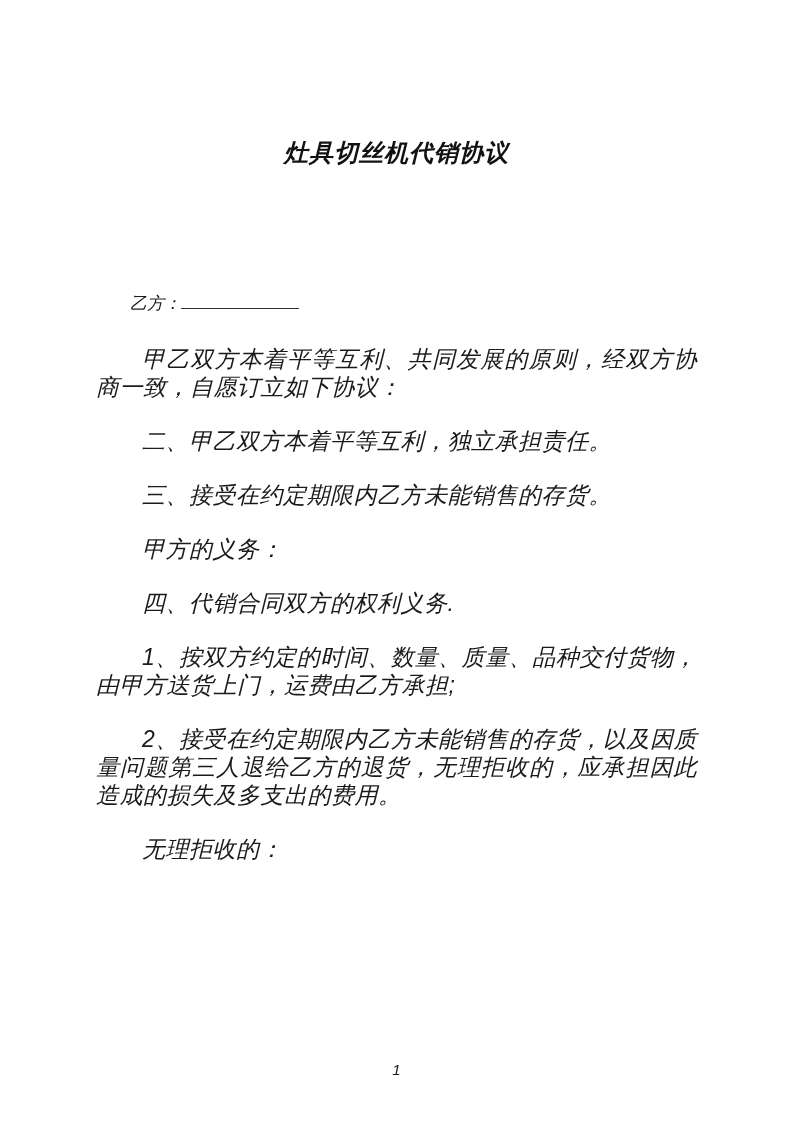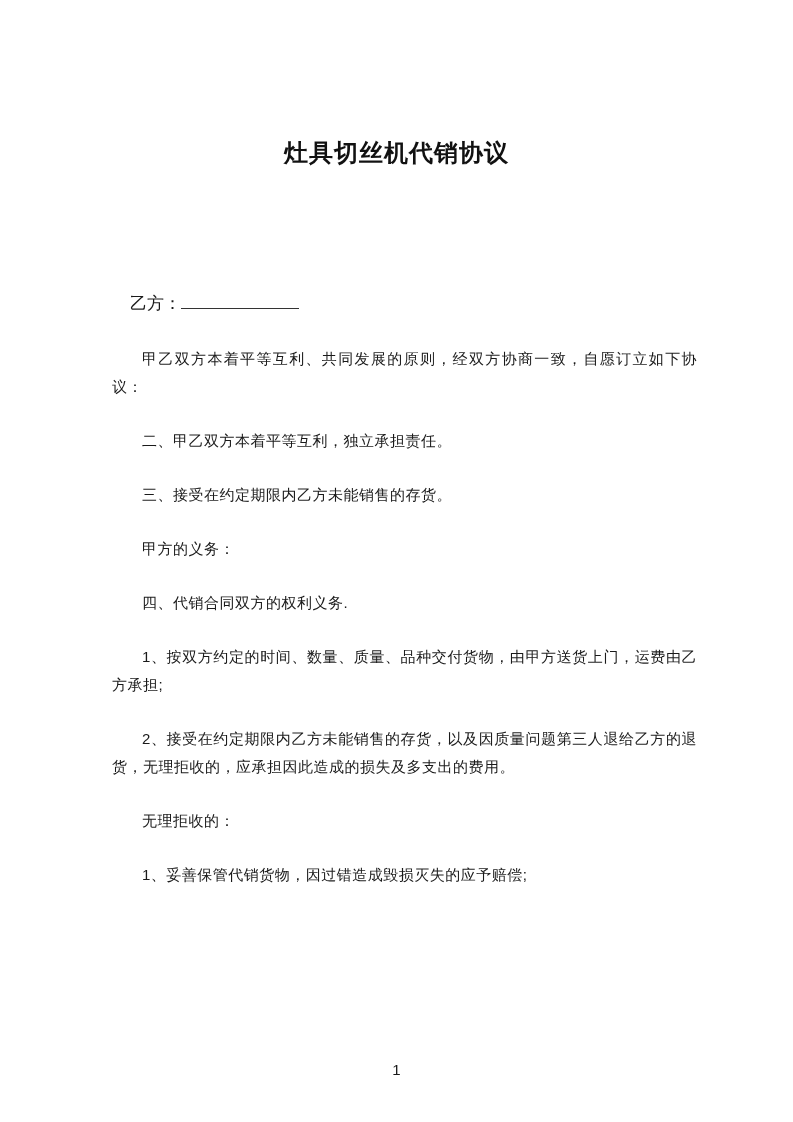--- a/index.html
+++ b/index.html
@@ -1,15 +1,15 @@
 <!DOCTYPE html>
 <html><head>
 <meta charset="utf-8">
 <style>
-  * { margin: 0; padding: 0; box-sizing: border-box; }
+  * { margin: 0; padding: 0; box-sizing: border-box; font-style: italic; }
   html, body {
     background: #ffffff;
     font-family: "Liberation Sans", "DejaVu Sans", sans-serif;
   }
   .page {
     position: relative;
     width: 793px;
     height: 1122px;
     margin: 0 auto;
     background: #ffffff;
@@ -38,28 +38,27 @@
     width: 118px;
     height: 14px;
     border-bottom: 1px solid #333;
     vertical-align: baseline;
     text-indent: 0;
   }
   .body-text {
     margin-top: 22px;
   }
   .para {
-    font-size: 15px;
+    font-size: 23px;
     line-height: 28px;
     letter-spacing: 0.5px;
     margin-bottom: 26px;
     text-indent: 2em;
     text-align: justify;
     color: #1a1a1a;
-    margin-left: 16px;
   }
   .page-number {
     position: absolute;
     bottom: 44px;
     left: 0;
     width: 100%;
     text-align: center;
     font-size: 15px;
     color: #1a1a1a;
   }
@@ -78,18 +77,17 @@
 
   <div class="body-text">
     <p class="para">甲乙双方本着平等互利、共同发展的原则，经双方协商一致，自愿订立如下协议：</p>
     <p class="para">二、甲乙双方本着平等互利，独立承担责任。</p>
     <p class="para">三、接受在约定期限内乙方未能销售的存货。</p>
     <p class="para">甲方的义务：</p>
     <p class="para">四、代销合同双方的权利义务.</p>
     <p class="para">1、按双方约定的时间、数量、质量、品种交付货物，由甲方送货上门，运费由乙方承担;</p>
     <p class="para">2、接受在约定期限内乙方未能销售的存货，以及因质量问题第三人退给乙方的退货，无理拒收的，应承担因此造成的损失及多支出的费用。</p>
     <p class="para">无理拒收的：</p>
-    <p class="para">1、妥善保管代销货物，因过错造成毁损灭失的应予赔偿;</p>
   </div>
 
   <div class="page-number">1</div>
 
 </div>
 
 </body></html>

